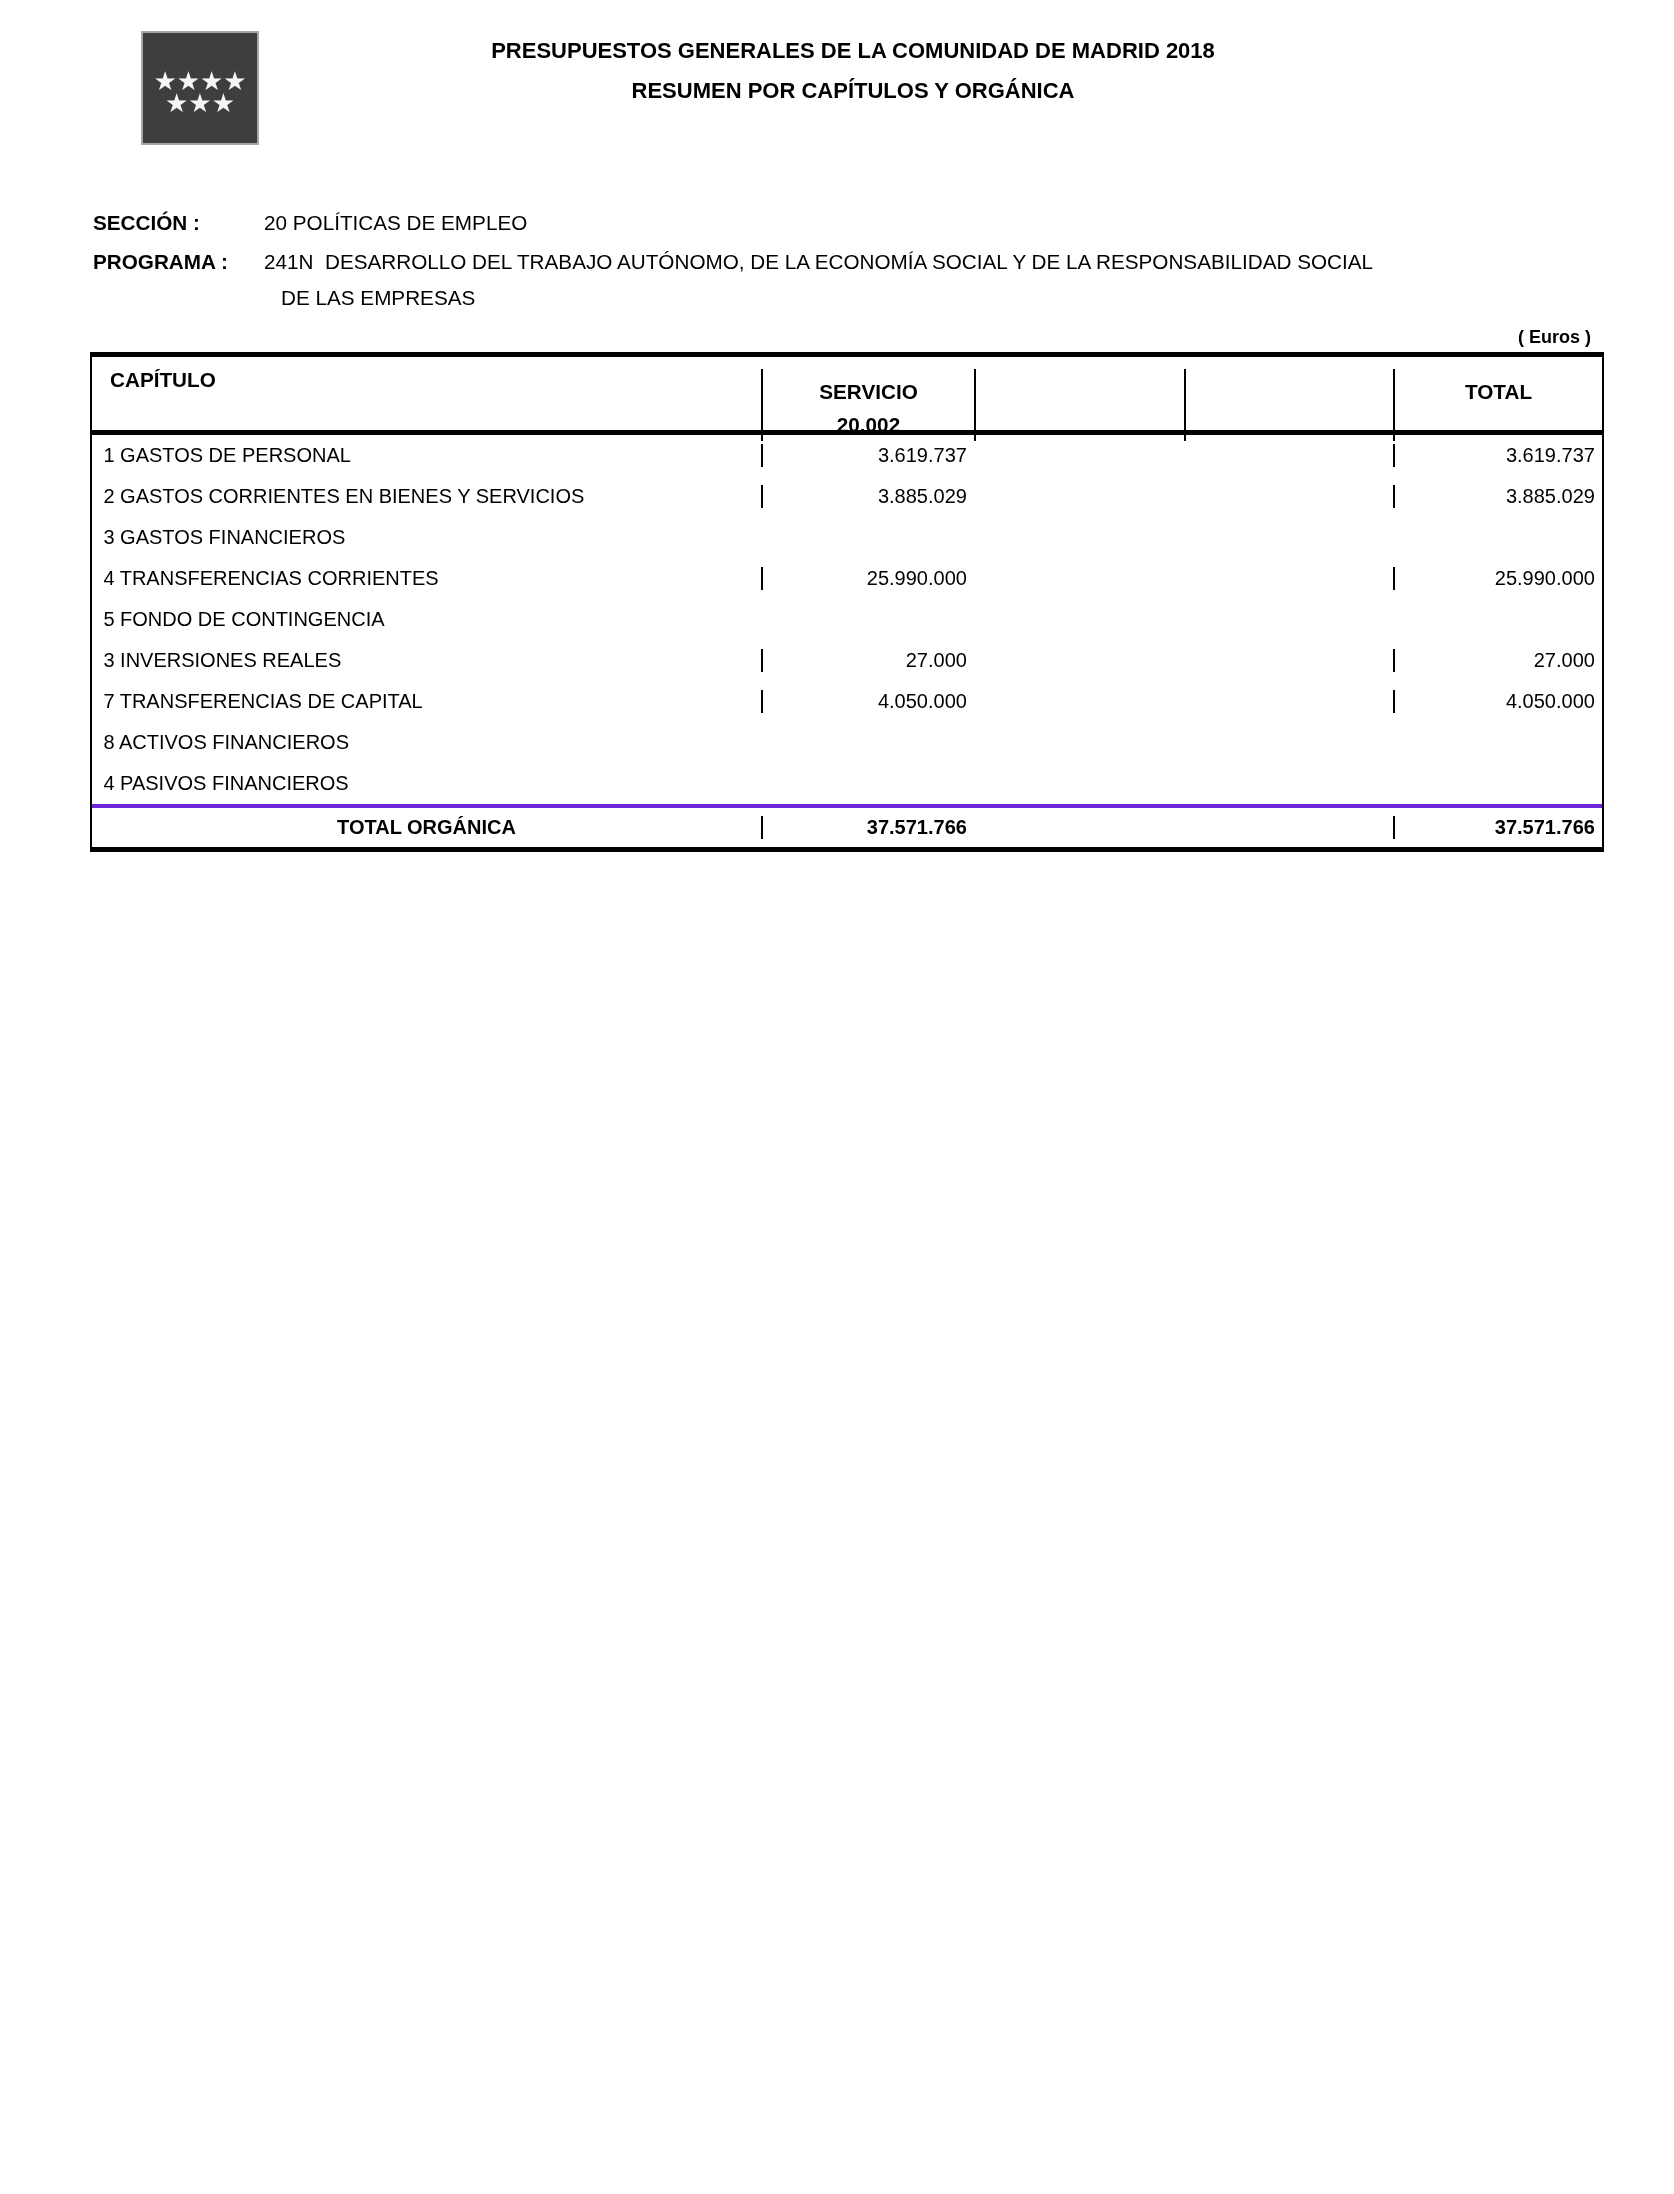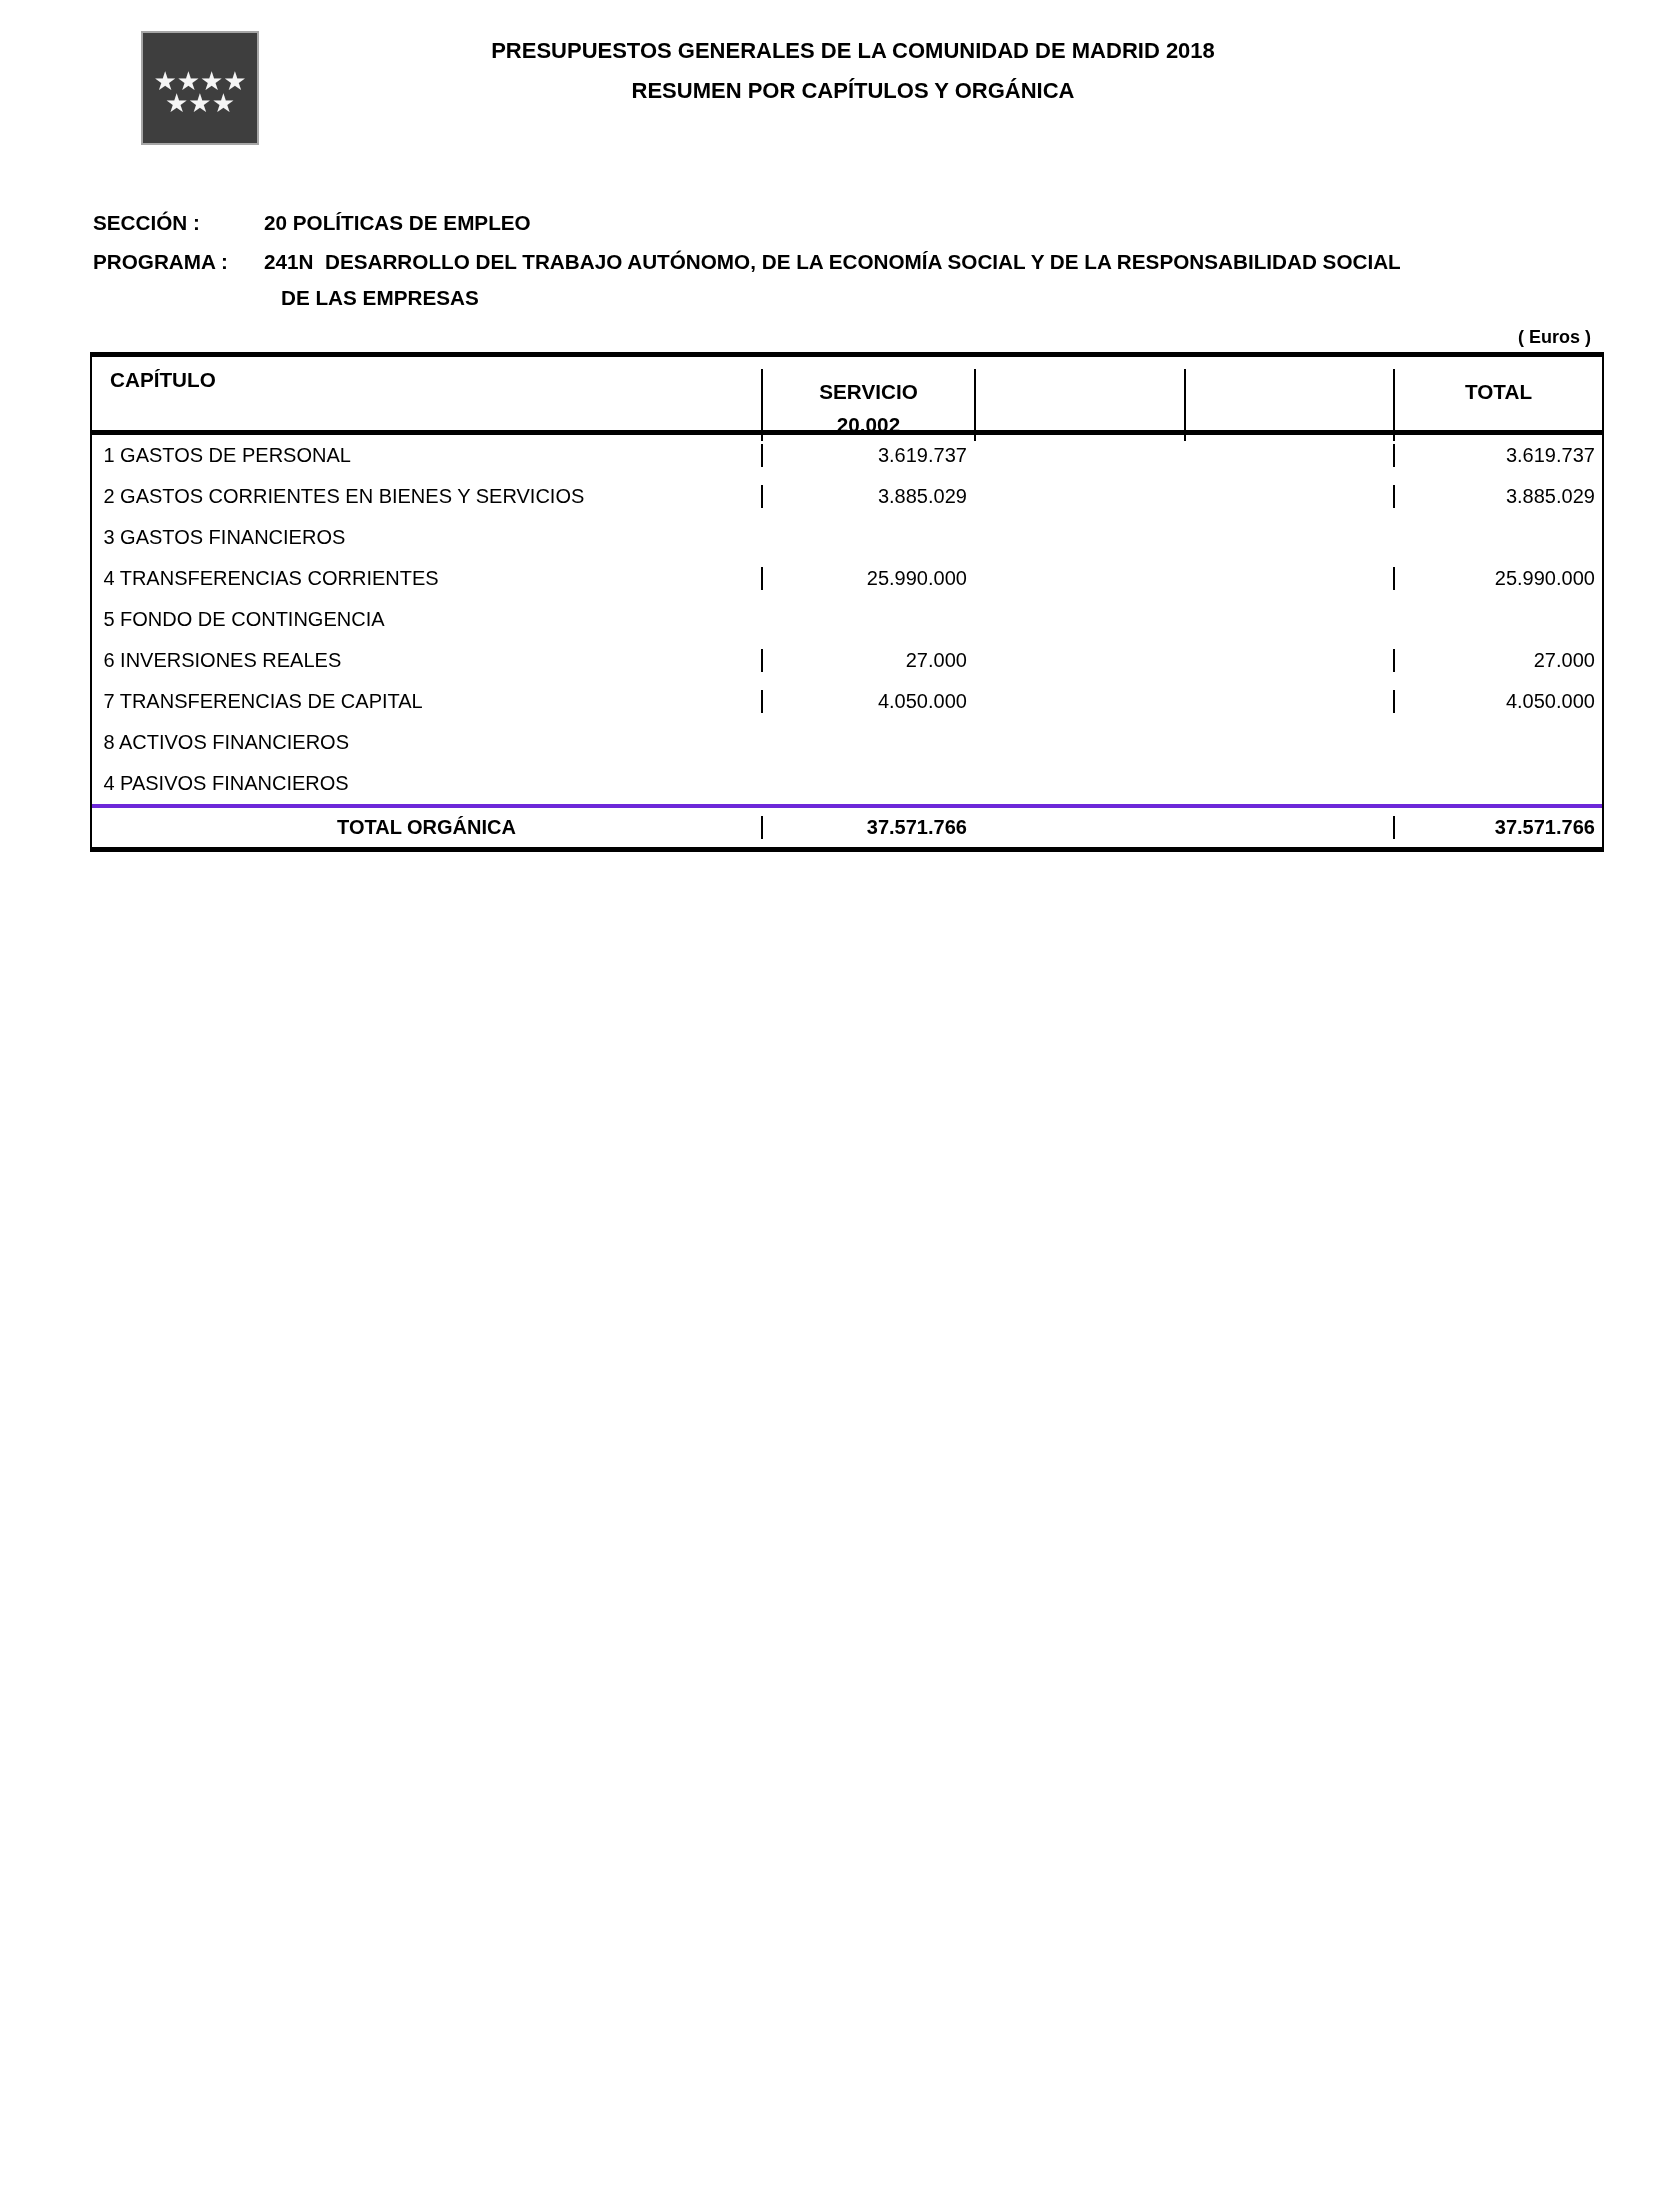--- a/index.html
+++ b/index.html
@@ -16,21 +16,21 @@
   .logo .stars{color:#f5f5f5;font-size:26px;line-height:22px;letter-spacing:0px;margin-top:8.6px;}
   .logo .stars-bottom{margin-top:0;}
   
   .titles{
     position:absolute;left:147px;top:37px;width:1412px;text-align:center;
     font-weight:bold;font-size:22px;line-height:28.5px;
   }
   .titles .t2{margin-top:11px;}
   
   .meta-label{position:absolute;left:93px;font-weight:bold;font-size:20.7px;line-height:26px;}
-  .meta-value{position:absolute;left:264px;font-weight:bold;font-size:20.7px;line-height:26px;white-space:pre-wrap;}
+  .meta-value{position:absolute;left:264px;font-weight:normal;font-size:20.7px;line-height:26px;white-space:pre-wrap;}
   .sec-label{top:210px;}
   .sec-value{top:210px;}
   .prog-label{top:249px;}
   .prog-value1{top:249px;}
   .prog-value2{top:285px;left:281px;}
   
   .euros{
     position:absolute;top:327px;left:1355px;width:236px;text-align:right;
     font-weight:bold;font-size:18px;line-height:21.4px;
   }
@@ -126,21 +126,21 @@
 
   <div class="trow drow">
     <div class="cell-label">5 FONDO DE CONTINGENCIA</div>
     <div class="cell-num"></div>
     <div class="cell-num"></div>
     <div class="cell-num"></div>
     <div class="cell-num"></div>
   </div>
 
   <div class="trow drow">
-    <div class="cell-label">6 INVERSIONES REALES</div>
+    <div class="cell-label">3 INVERSIONES REALES</div>
     <div class="cell-num">27.000</div>
     <div class="cell-num"></div>
     <div class="cell-num"></div>
     <div class="cell-num">27.000</div>
   </div>
 
   <div class="trow drow">
     <div class="cell-label">7 TRANSFERENCIAS DE CAPITAL</div>
     <div class="cell-num">4.050.000</div>
     <div class="cell-num"></div>

